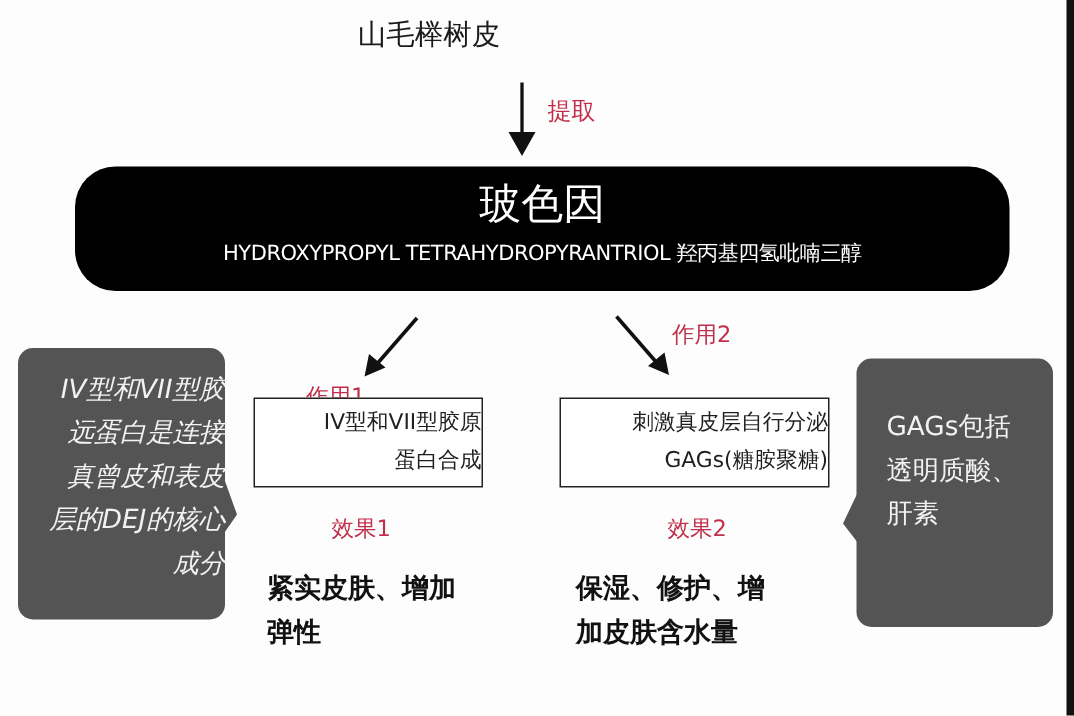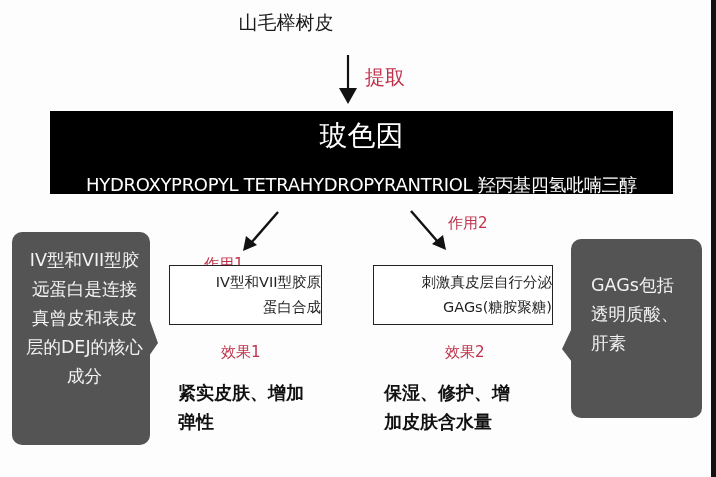--- a/index.html
+++ b/index.html
@@ -7,48 +7,49 @@
     width:716px; height:477px; position:relative; overflow:hidden;
     background:#fdfdfd;
     font-family:"DejaVu Sans","Liberation Sans",sans-serif;
   }
   .abs { position:absolute; }
   .source {
     left:0; width:572px; top:10px; text-align:center;
     font-size:19px; color:#1a1a1a;
   }
   .red-label { color:#c0304a; font-size:15px; }
-  .extract { left:365px; top:64px; font-size:20px; }
+  .extract { left:365px; top:64px; font-size:16px; }
   .main-box {
     left:50px; top:111px; width:623px; height:83px;
     background:#000; color:#fff; text-align:center;
     box-sizing:border-box;
+    border-radius:27px;
   }
   .main-title { font-size:28px; line-height:32px; margin-top:9px; }
-  .main-sub { font-size:18px; line-height:24px; margin-top:21px; white-space:nowrap; letter-spacing:-0.3px; }
+  .main-sub { font-size:14px; line-height:24px; margin-top:5px; white-space:nowrap; letter-spacing:-0.3px; }
   .effect-box {
     border:1.5px solid #222; background:#fff; box-sizing:border-box;
     text-align:right; font-size:14.5px; color:#1f1f1f; line-height:25px;
     display:flex; flex-direction:column; justify-content:center;
   }
   .box1 { left:169px; top:265px; width:153px; height:60px; }
   .box2 { left:373px; top:265px; width:180px; height:60px; }
   .label1 { left:204px; top:211px;margin-top:44px; }
   .label2 { left:448px; top:214px; }
   .result-label { font-size:15px; }
   .res1 { left:221px; top:343px; }
   .res2 { left:445px; top:343px; }
   .result-text { font-size:18px; font-weight:bold; color:#111; line-height:29px; }
   .rt1 { left:178px; top:378px; width:150px; }
   .rt2 { left:384px; top:378px; width:150px; }
   .callout {
     background:#545454; color:#f2f2f2; border-radius:10px;
     font-size:17.5px; line-height:29px; box-sizing:border-box;
   }
-  .callout-left { left:12px; top:232px; width:138px; height:213px; padding:14px 0 0 7px; text-align:center; }
+  .callout-left { left:12px; top:232px; width:138px; height:181px; padding:14px 0 0 7px; text-align:right;font-style:italic; }
   .callout-right { left:571px; top:239px; width:131px; height:179px; padding:32px 0 0 20px; text-align:left; }
   .edge-bar { left:711px; top:0; width:5px; height:477px; background:#111; }
   svg.overlay { position:absolute; left:0; top:0; }
 </style>
 </head>
 <body>
 
 <svg class="overlay" width="716" height="477">
   <defs>
     <marker id="ah" markerWidth="10" markerHeight="10" refX="6" refY="5" orient="auto" markerUnits="userSpaceOnUse">

